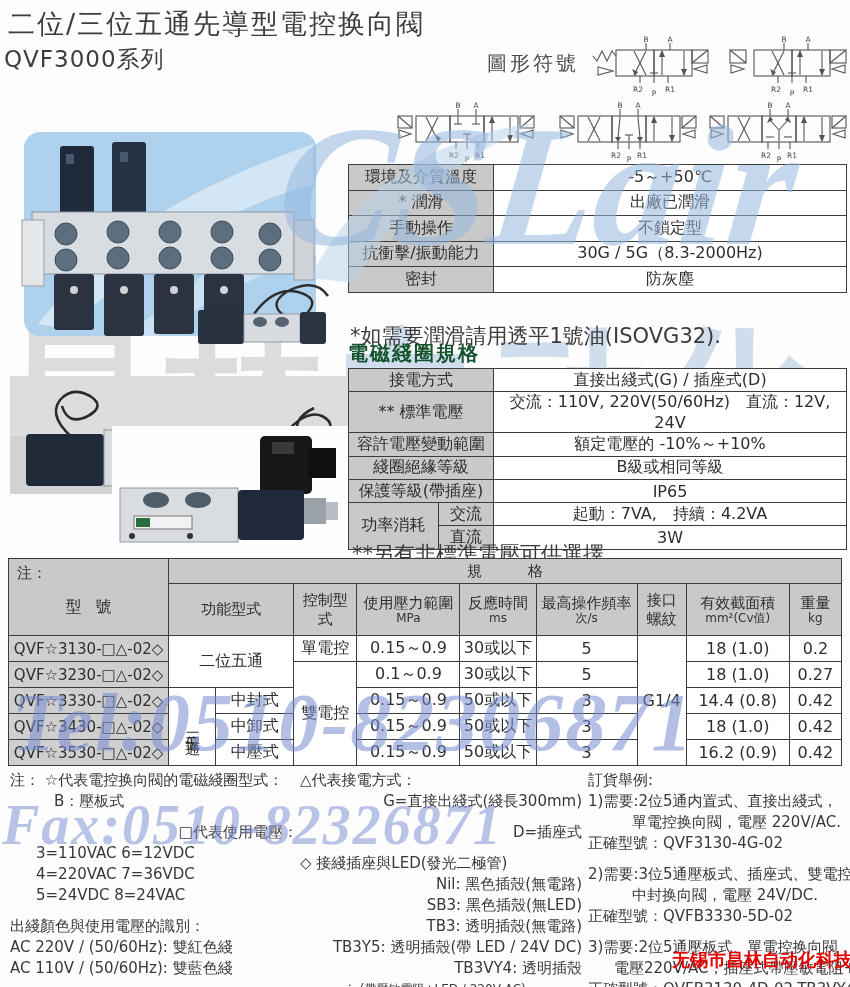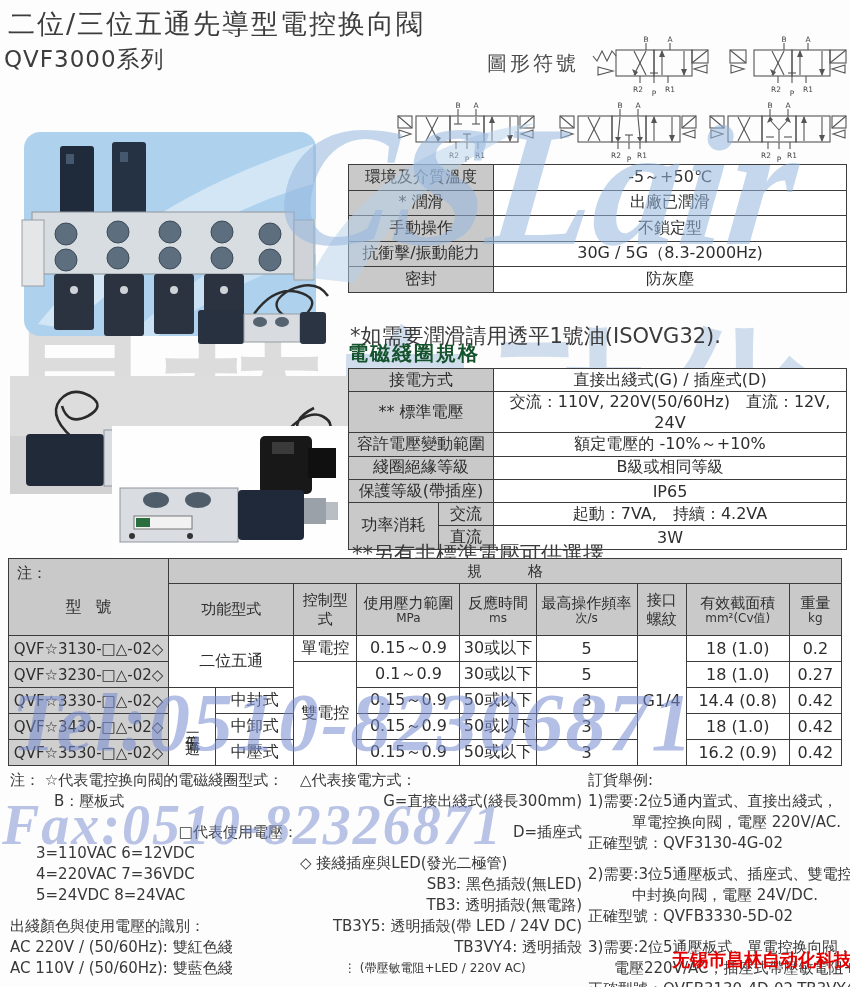--- a/index.html
+++ b/index.html
@@ -507,20 +507,21 @@
     <div>AC 220V / (50/60Hz): 雙紅色綫</div>
     <div>AC 110V / (50/60Hz): 雙藍色綫</div>
 
   </div>
 
   <div class="abs notes" style="left:300px;top:770px;width:282px">
     <div>△代表接電方式：</div>
     <div class="in1">G=直接出綫式(綫長300mm)</div>
     <div class="in1 gap">D=插座式</div>
     <div class="gap">◇ 接綫插座與LED(發光二極管)</div>
+    <div class="in1">Nil: 黑色插殼(無電路)</div>
     <div class="in1">SB3: 黑色插殼(無LED)</div>
     <div class="in1">TB3: 透明插殼(無電路)</div>
     <div class="in1">TB3Y5: 透明插殼(帶 LED / 24V DC)</div>
     <div class="in1">TB3VY4: 透明插殼</div>
     <div class="in3 small">⋮   (帶壓敏電阻+LED / 220V AC)</div>
 
   </div>
 
   <div class="abs notes" style="left:588px;top:770px;width:260px">
     <div>訂貨舉例:</div>

